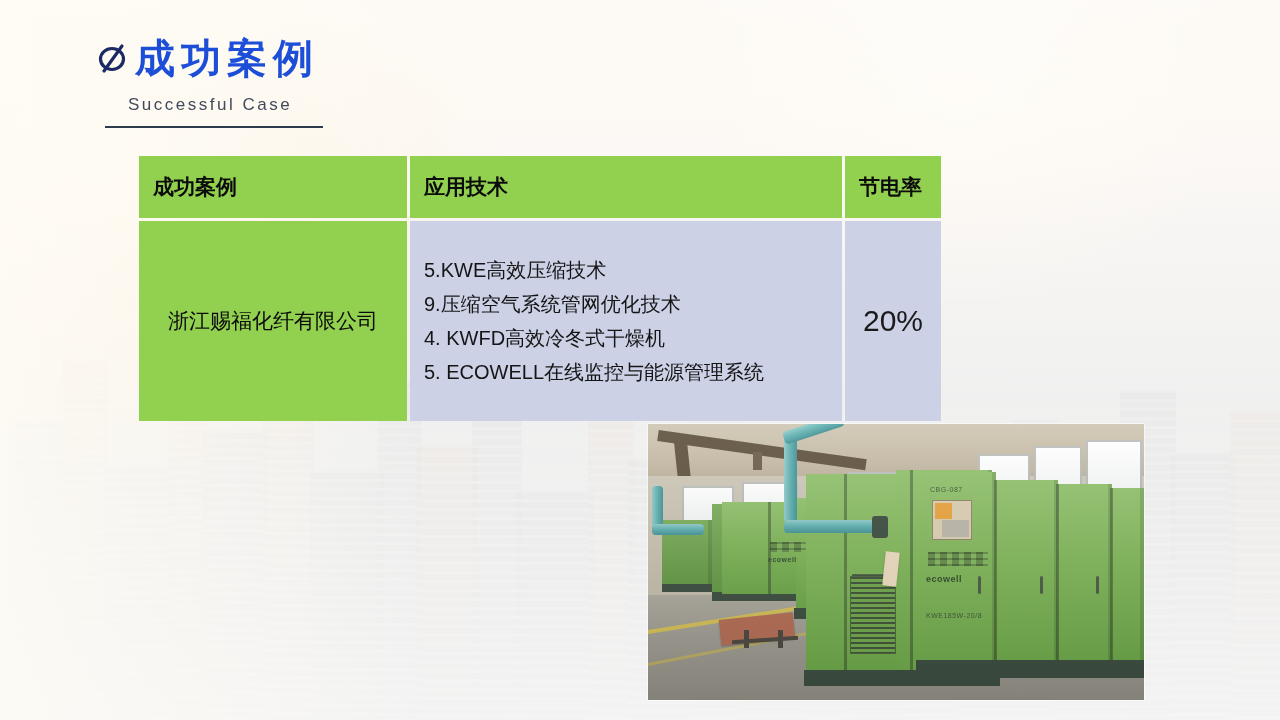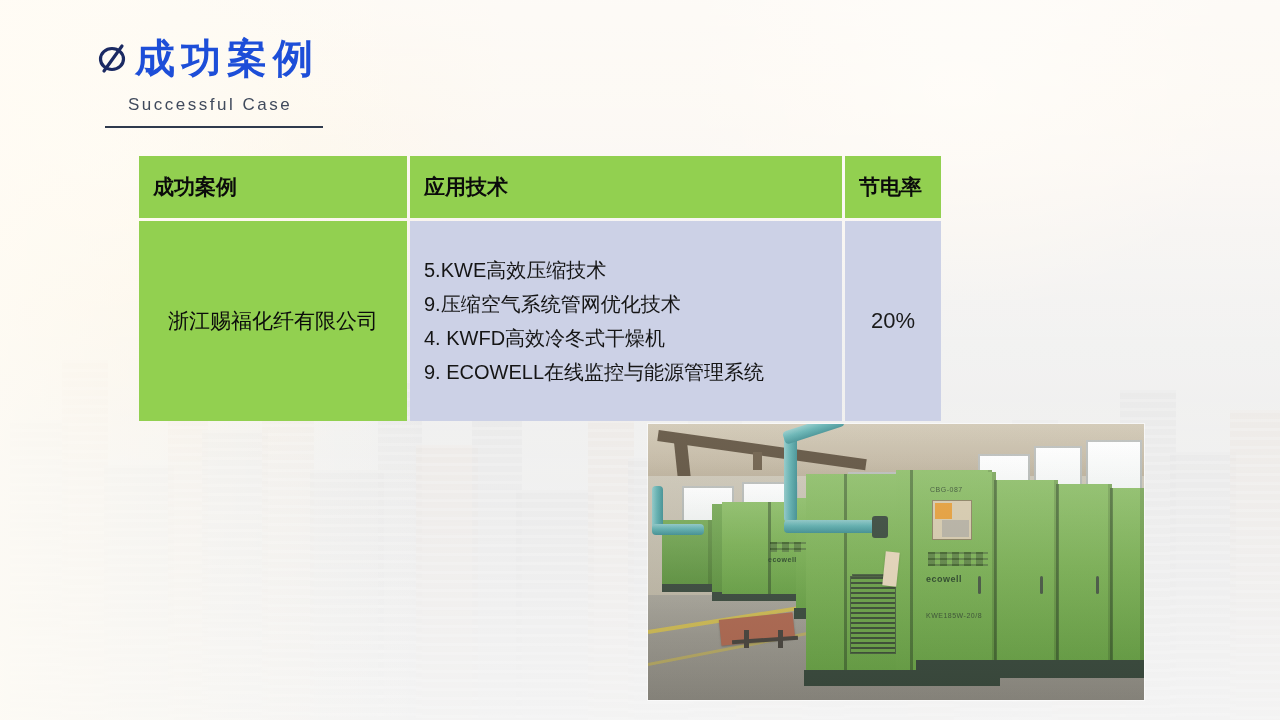--- a/index.html
+++ b/index.html
@@ -171,21 +171,21 @@
     height: 176px;
   }
   td.tech-cell {
     background: #ccd1e6;
     padding: 12px 0 12px 14px;
     height: 176px;
   }
   td.rate-cell {
     background: #ccd1e6;
     text-align: center;
-    font-size: 22px;
+    font-size: 30px;
     color: #1a1a1a;
   }
   .tech-list { list-style: none; margin: 0; padding: 0; }
   .tech-list li {
     font-size: 20px;
     color: #151515;
     line-height: 1.0;
     padding: 7px 0;
     white-space: nowrap;
   }
@@ -330,21 +330,21 @@
       </tr>
     </thead>
     <tbody>
       <tr>
         <td class="company-cell">浙江赐福化纤有限公司</td>
         <td class="tech-cell">
           <ul class="tech-list">
             <li>5.KWE高效压缩技术</li>
             <li>9.压缩空气系统管网优化技术</li>
             <li>4. KWFD高效冷冬式干燥机</li>
-            <li>9. ECOWELL在线监控与能源管理系统</li>
+            <li>5. ECOWELL在线监控与能源管理系统</li>
           </ul>
         </td>
         <td class="rate-cell">20%</td>
       </tr>
     </tbody>
   </table>
 
   <div class="photo">
     <div class="ph ph-ceiling"></div>
     <div class="ph ph-beam1"></div>

